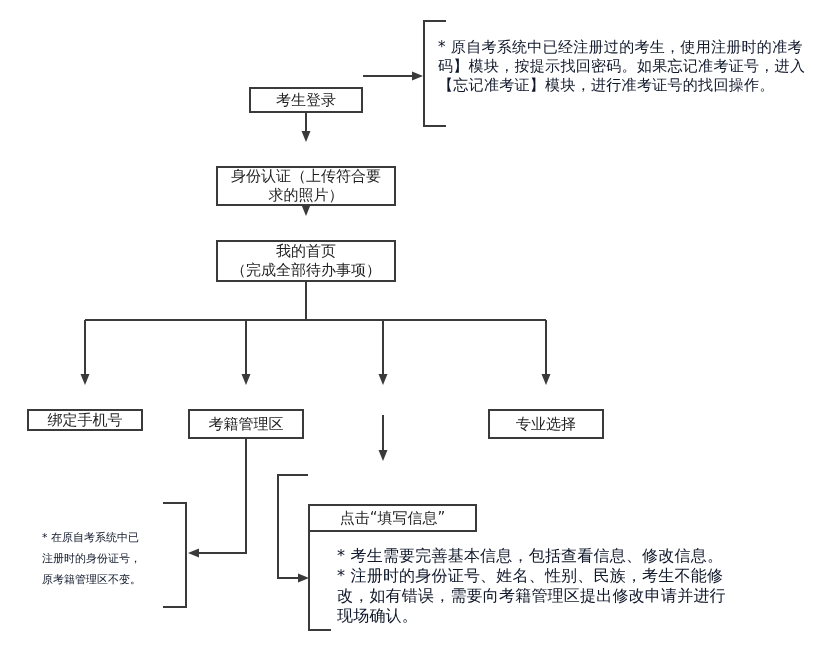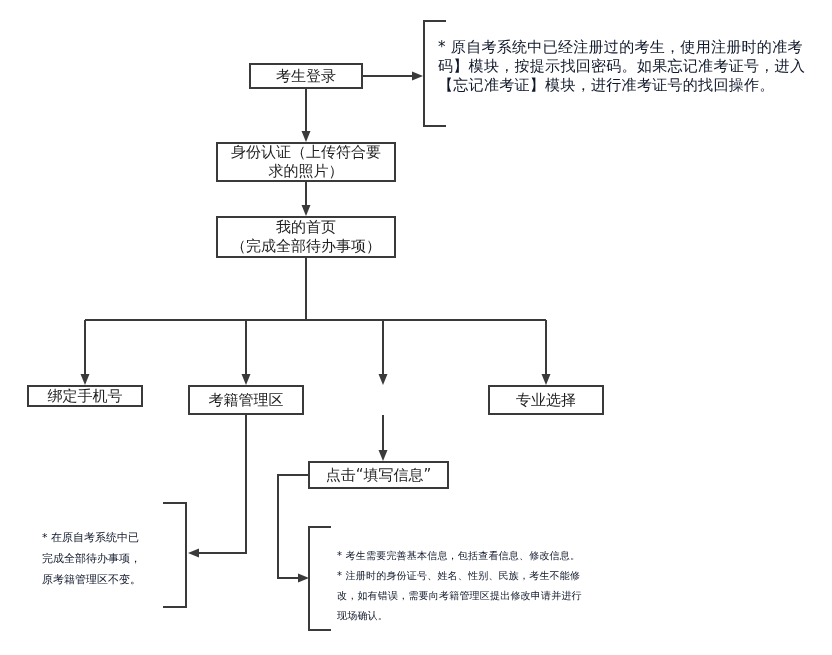--- a/index.html
+++ b/index.html
@@ -41,45 +41,46 @@
     background: #ffffff;
     display: flex;
     flex-direction: column;
     align-items: center;
     justify-content: center;
     text-align: center;
     font-size: 15px;
     line-height: 19px;
     color: #1f1f1f;
     white-space: nowrap;
+    margin-top: 24px;
   }
   .node-login      { left: 249px; top: 63px;  width: 114px; height: 26px; }
   .node-identity   { left: 216px; top: 142px; width: 180px; height: 40px; }
   .node-homepage   { left: 216px; top: 216px; width: 180px; height: 42px; }
   .node-bind-phone { left: 27px;  top: 385px; width: 116px; height: 22px; }
   .node-registry   { left: 188px; top: 385px; width: 116px; height: 30px; justify-content: center; }
   .node-basic-info { left: 325px; top: 385px; width: 116px; height: 30px; }
   .node-major      { left: 488px; top: 385px; width: 116px; height: 30px; }
-  .node-click-fill { left: 308px; top: 461px; width: 141px; height: 28px; }
+  .node-click-fill { left: 308px; top: 480px; width: 169px; height: 28px; }
   .note {
     position: absolute;
     color: #0f172a;
     white-space: nowrap;
   }
   .note-login {
     left: 438px; top: 38px;
     font-size: 15px; line-height: 19px; letter-spacing: 0.3px;
   }
   .note-registry {
     left: 42px; top: 527px;
     font-size: 11px; line-height: 21px;
   }
   .note-basic-info {
     left: 337px; top: 546px;
-    font-size: 10px; line-height: 20px; letter-spacing: 0.2px;
+    font-size: 16px; line-height: 20px; letter-spacing: 0.2px;
   }
 </style>
 </head>
 <body>
 
 <div class="canvas">
 
   <svg class="connectors" viewBox="0 0 832 655" xmlns="http://www.w3.org/2000/svg">
 
     <g>
@@ -169,21 +170,21 @@
   </div>
 
   <div class="note note-login">
     <div>* 原自考系统中已经注册过的考生，使用注册时的准考</div>
     <div>码】模块，按提示找回密码。如果忘记准考证号，进入</div>
     <div>【忘记准考证】模块，进行准考证号的找回操作。</div>
   </div>
 
   <div class="note note-registry">
     <div>* 在原自考系统中已</div>
-    <div>完成全部待办事项，</div>
+    <div>注册时的身份证号，</div>
     <div>原考籍管理区不变。</div>
   </div>
 
   <div class="note note-basic-info">
     <div>* 考生需要完善基本信息，包括查看信息、修改信息。</div>
     <div>* 注册时的身份证号、姓名、性别、民族，考生不能修</div>
     <div>改，如有错误，需要向考籍管理区提出修改申请并进行</div>
     <div>现场确认。</div>
   </div>
 

